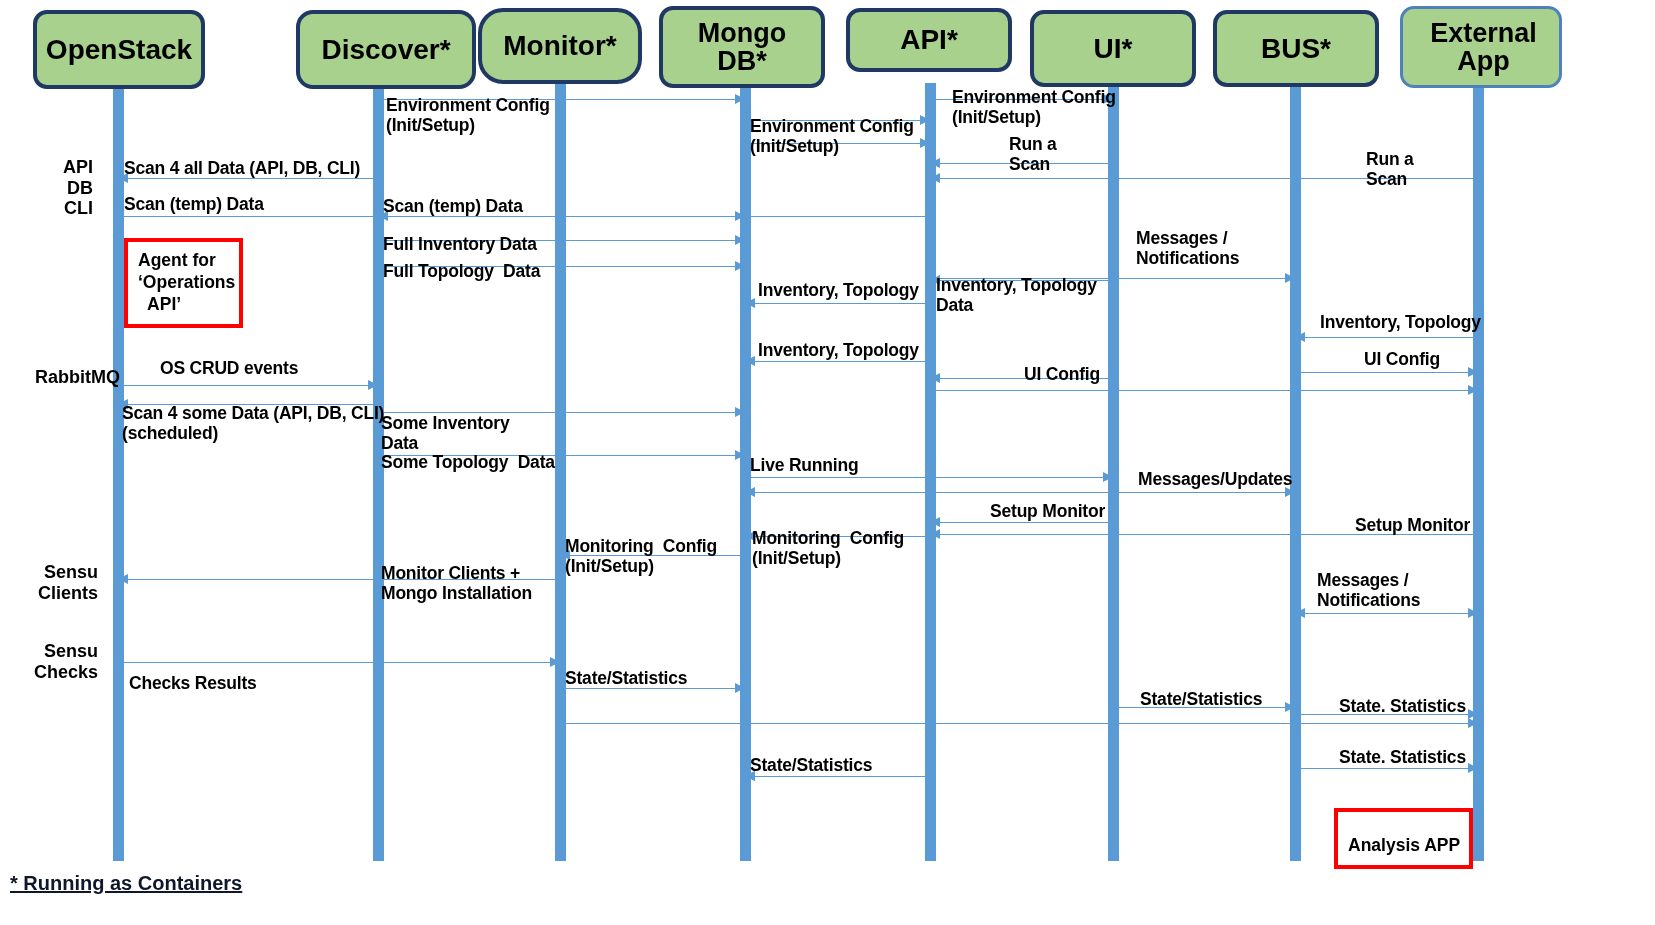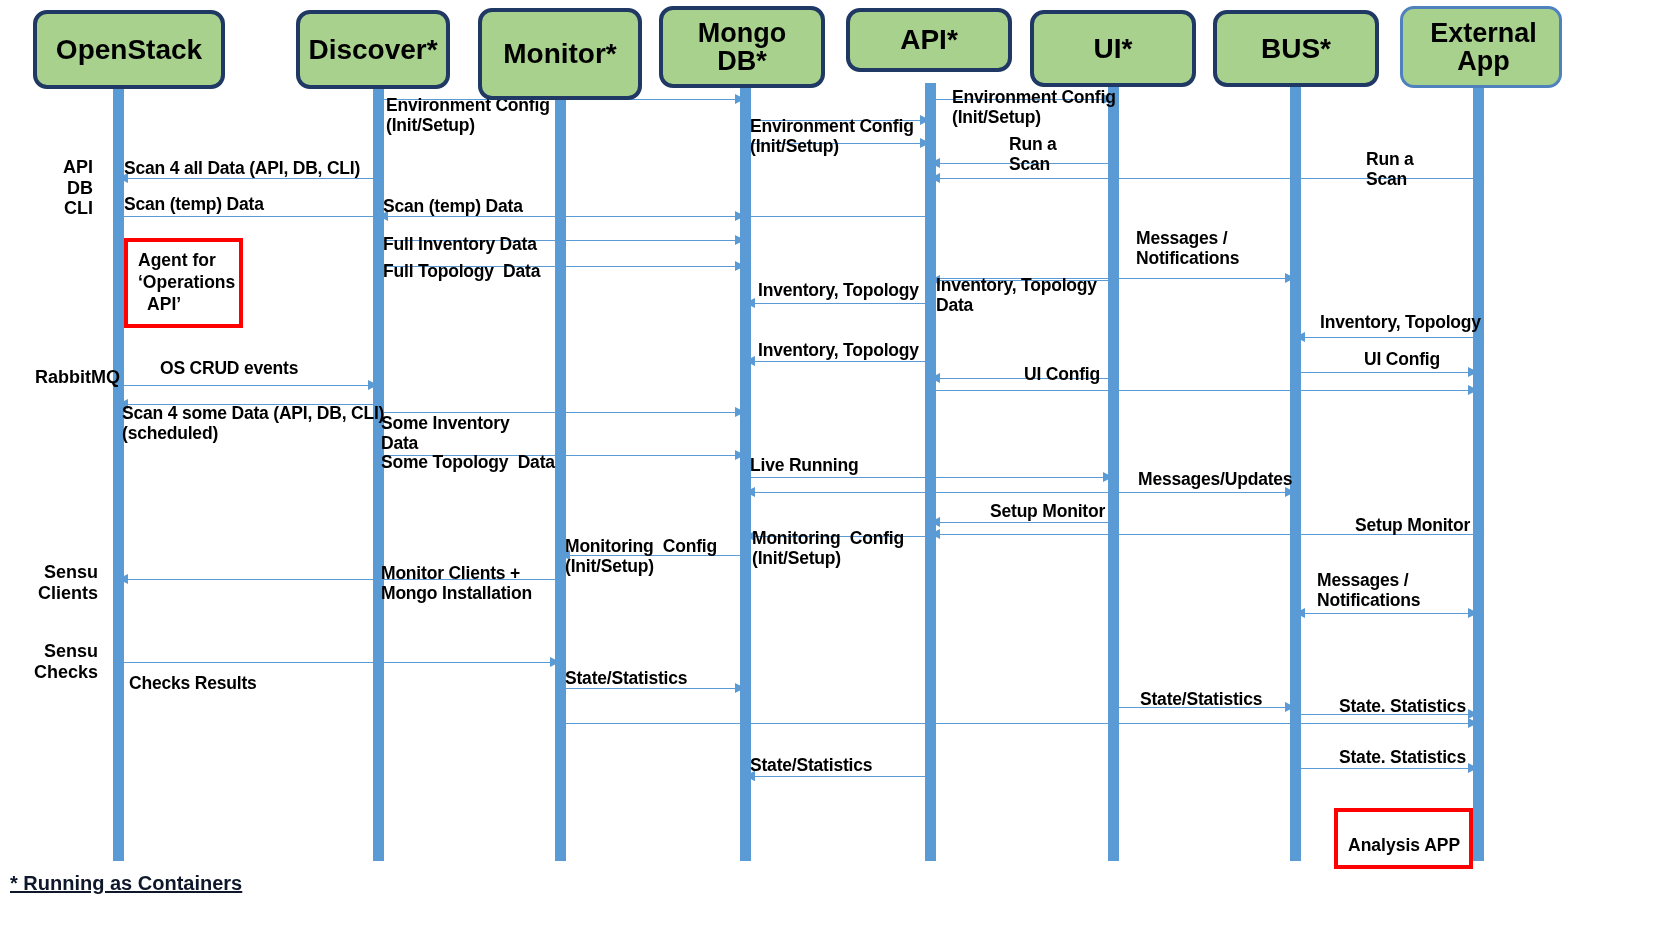--- a/index.html
+++ b/index.html
@@ -218,27 +218,27 @@
     <div class="lbl" style="left: 381px; top: 564px;">Monitor Clients +
 Mongo Installation</div>
     <div class="lbl" style="left: 1317px; top: 571px;">Messages /
 Notifications</div>
     <div class="lbl" style="left: 129px; top: 674px; text-align: center;">Checks Results</div>
     <div class="lbl" style="left: 565px; top: 669px;">State/Statistics</div>
     <div class="lbl" style="left: 1140px; top: 690px;">State/Statistics</div>
     <div class="lbl" style="left: 1339px; top: 697px;">State. Statistics</div>
     <div class="lbl" style="left: 1339px; top: 748px;">State. Statistics</div>
     <div class="lbl" style="left: 750px; top: 756px;">State/Statistics</div>
-    <div class="pbox" style="left: 33px; top: 10px; width: 192px; height: 79px; background: rgb(169, 209, 142);">
+    <div class="pbox" style="left: 33px; top: 10px; width: 172px; height: 79px; background: rgb(169, 209, 142);">
       <span style="white-space: pre; font-size: 28px;">OpenStack</span>
     </div>
-    <div class="pbox" style="left: 296px; top: 10px; width: 154px; height: 79px; background: rgb(169, 209, 142);">
+    <div class="pbox" style="left: 296px; top: 10px; width: 180px; height: 79px; background: rgb(169, 209, 142); border-radius: 17px;">
       <span style="white-space: pre; font-size: 28px;">Discover*</span>
     </div>
-    <div class="pbox" style="left: 478px; top: 8px; width: 164px; height: 92px; background: rgb(169, 209, 142);">
+    <div class="pbox" style="left: 478px; top: 8px; width: 164px; height: 76px; background: rgb(169, 209, 142); border-radius: 25px;">
       <span style="white-space: pre; font-size: 28px;">Monitor*</span>
     </div>
     <div class="pbox" style="left: 659px; top: 6px; width: 166px; height: 82px; background: rgb(169, 209, 142);">
       <span style="white-space: pre; font-size: 27px;">Mongo
 DB*</span>
     </div>
     <div class="pbox" style="left: 846px; top: 8px; width: 166px; height: 64px; background: rgb(169, 209, 142);">
       <span style="white-space: pre; font-size: 28px;">API*</span>
     </div>
     <div class="pbox" style="left: 1030px; top: 10px; width: 166px; height: 77px; background: rgb(169, 209, 142);">

